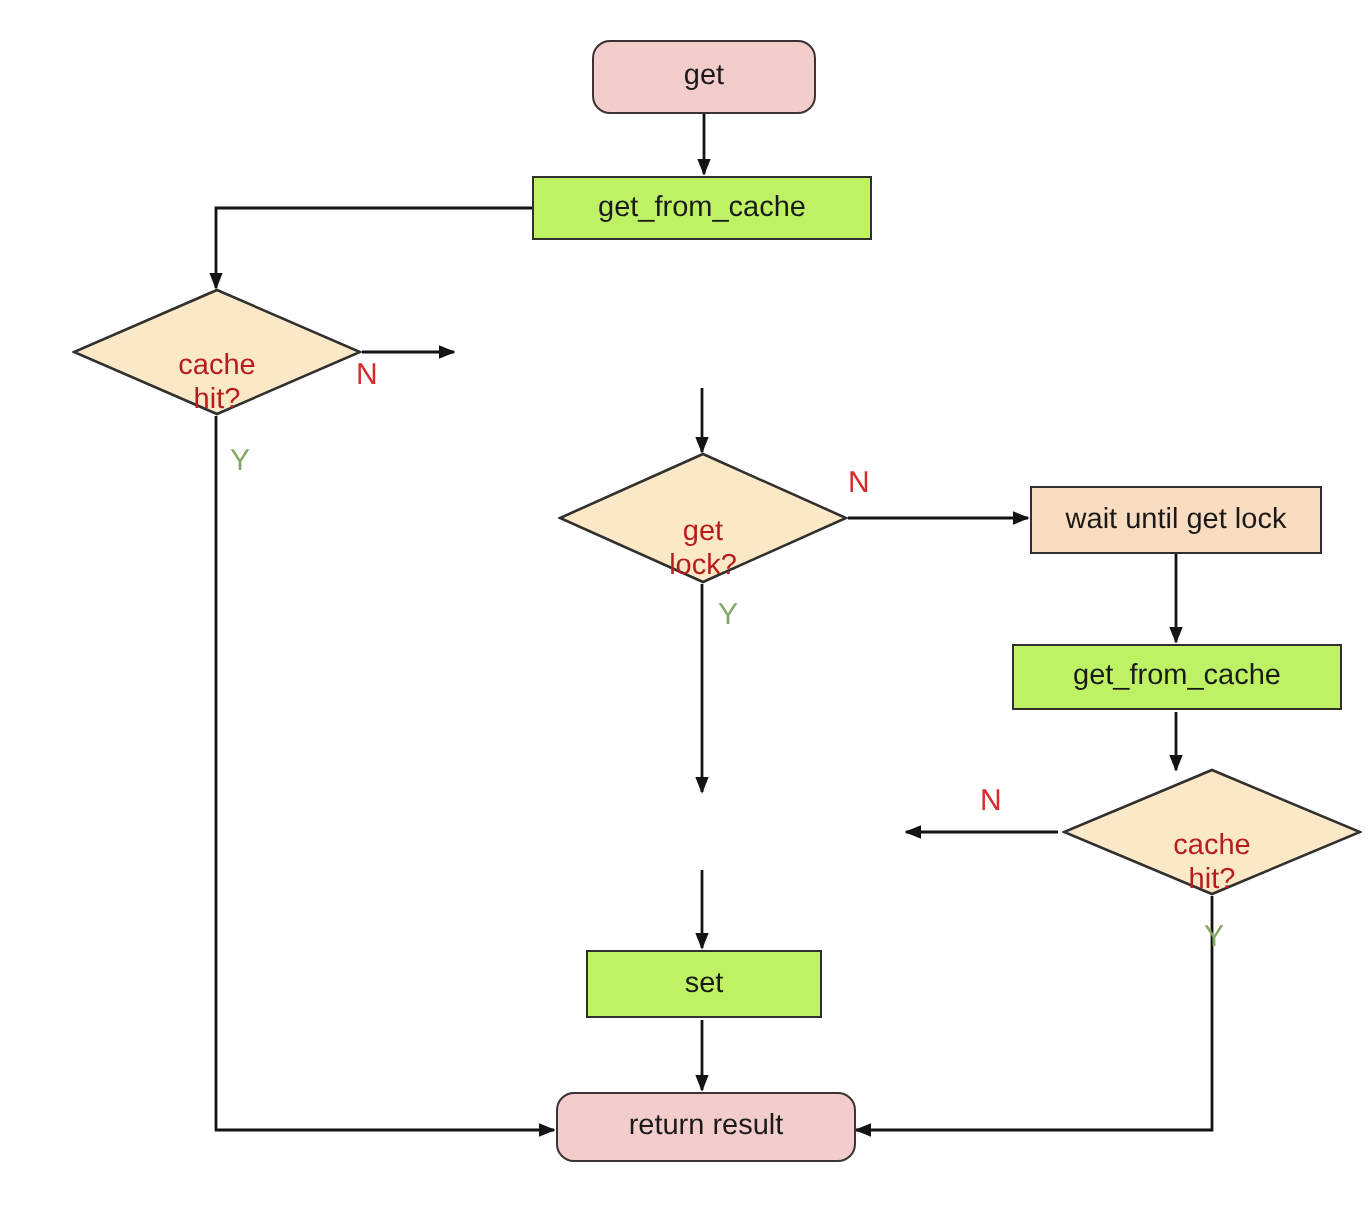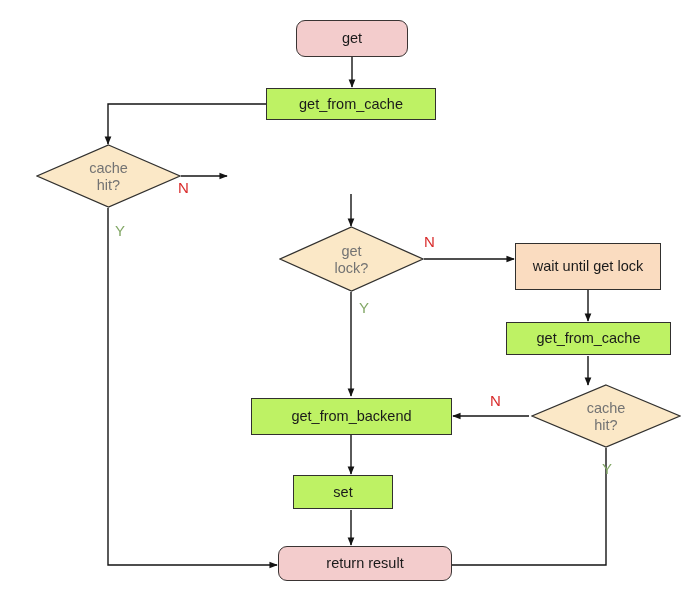--- a/index.html
+++ b/index.html
@@ -55,28 +55,28 @@
   }
   .diamond-wrap svg {
     position: absolute;
     left: 0;
     top: 0;
     display: block;
   }
   .diamond-label {
     position: absolute;
     left: 0;
-    top: 1px;
+    top: 16px;
     width: 100%;
     height: 100%;
     display: flex;
     align-items: center;
     justify-content: center;
     text-align: center;
-    color: #737373;
+    color: #b91c1c;
     font-size: 14.5px;
     line-height: 1.18;
     white-space: pre-line;
     pointer-events: none;
   }
   .branch-label {
     position: absolute;
     font-size: 15px;
     z-index: 3;
   }
@@ -146,43 +146,40 @@
   <div class="diamond-wrap" style="left:263px; top:226px; width:145px; height:66px;">
     <svg width="145" height="66" viewBox="0 0 145 66" xmlns="http://www.w3.org/2000/svg">
       <polygon points="72.5,1 144,33 72.5,65 1,33" fill="#fbe8c7" stroke="#31302e" stroke-width="1.3"></polygon>
     </svg>
     <div class="diamond-label">get
 lock?</div>
   </div>
   <div class="branch-label branch-n" style="left:408px; top:233px;">N</div>
   <div class="branch-label branch-y" style="left:343px; top:299px;">Y</div>
 
-  <div class="node process-orange" style="left:499px; top:243px; width:146px; height:47px;">
+  <div class="node process-orange" style="left:499px; top:243px; width:146px; height:34px;">
     <span>wait until get lock</span>
   </div>
 
   <div class="node process-blue" style="left:490px; top:322px; width:165px; height:33px;">
     <span>get_from_cache</span>
   </div>
 
   <div class="diamond-wrap" style="left:515px; top:384px; width:150px; height:64px;">
     <svg width="150" height="64" viewBox="0 0 150 64" xmlns="http://www.w3.org/2000/svg">
       <polygon points="75,1 149,32 75,63 1,32" fill="#fbe8c7" stroke="#31302e" stroke-width="1.3"></polygon>
     </svg>
     <div class="diamond-label">cache
 hit?</div>
   </div>
   <div class="branch-label branch-n" style="left:474px; top:392px;">N</div>
   <div class="branch-label branch-y" style="left:586px; top:460px;">Y</div>
 
-  <div class="node process-blue" style="left:235px; top:398px; width:201px; height:37px;">
-    <span>get_from_backend</span>
-  </div>
 
-  <div class="node process-blue" style="left:277px; top:475px; width:100px; height:34px;">
+  <div class="node process-blue" style="left:277px; top:475px; width:118px; height:34px;">
     <span>set</span>
   </div>
 
-  <div class="node terminator" style="left:262px; top:546px; width:174px; height:35px;">
+  <div class="node terminator" style="left:262px; top:546px; width:150px; height:35px;">
     <span>return result</span>
   </div>
 
 </div>
 
 </body></html>

